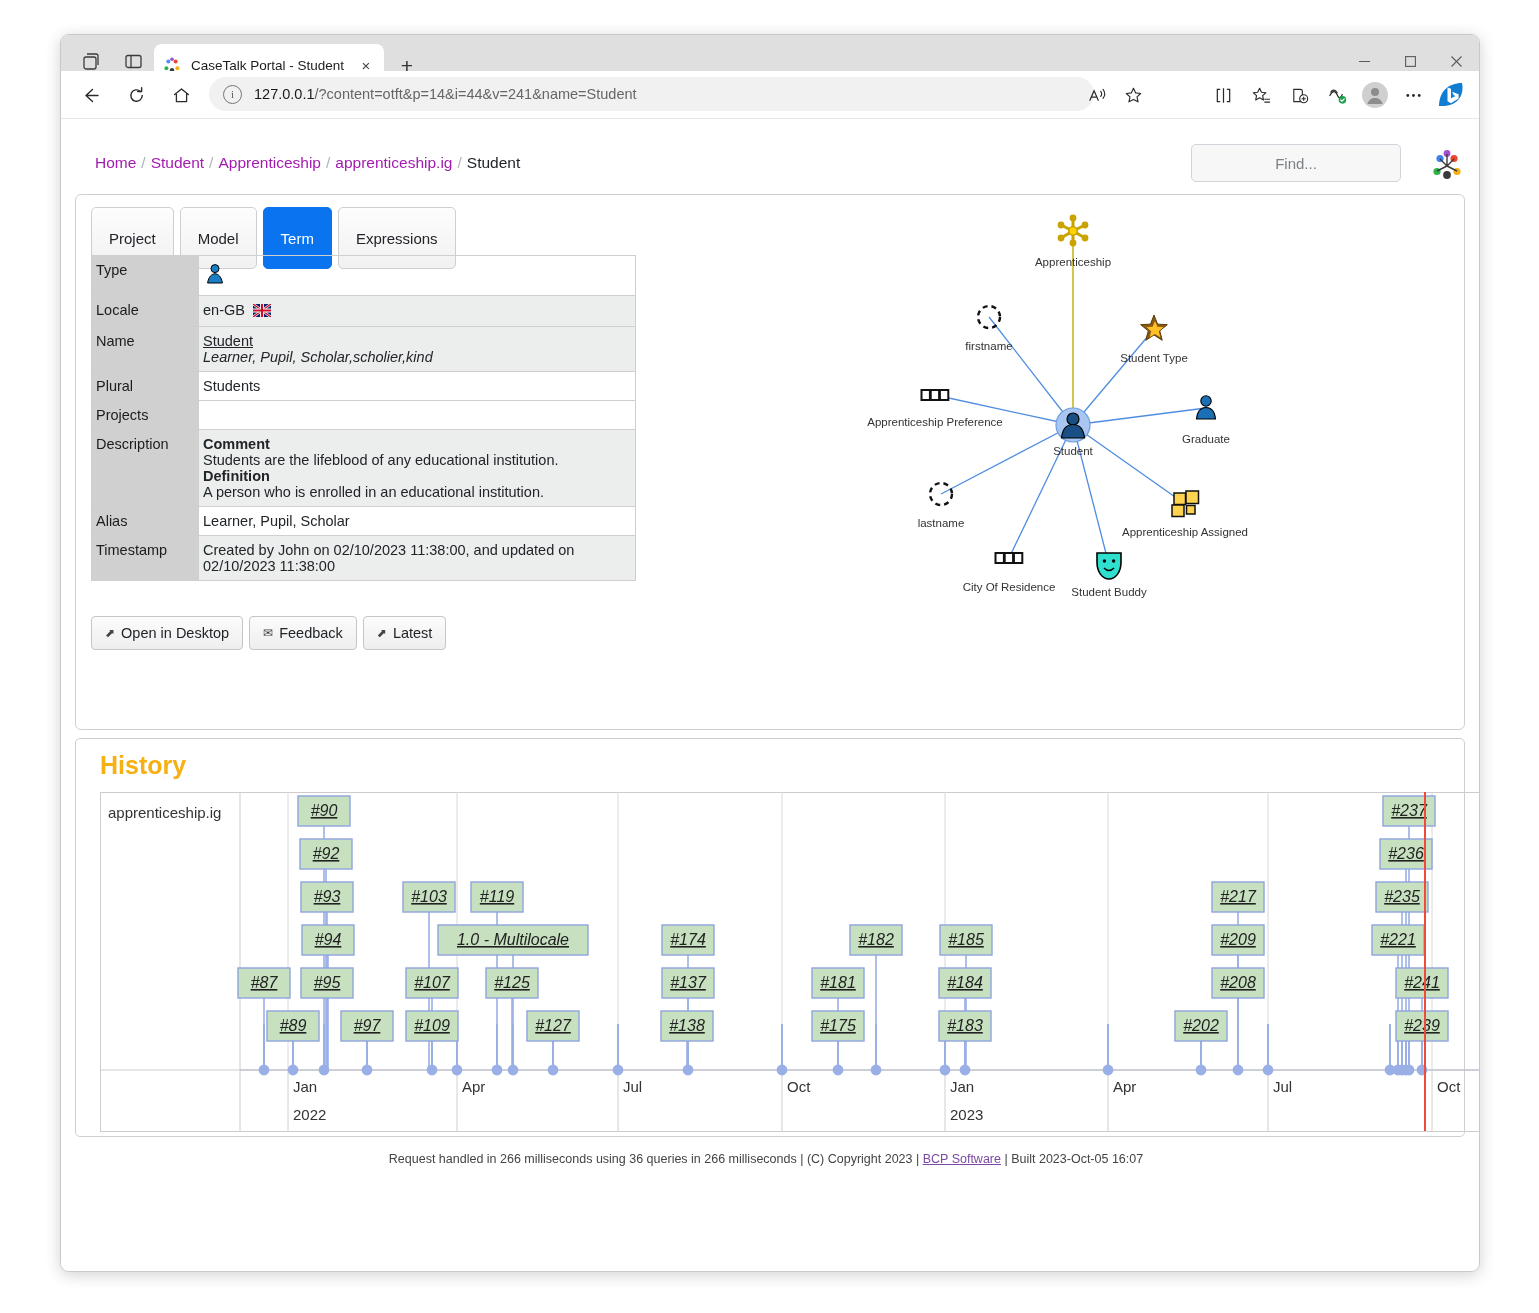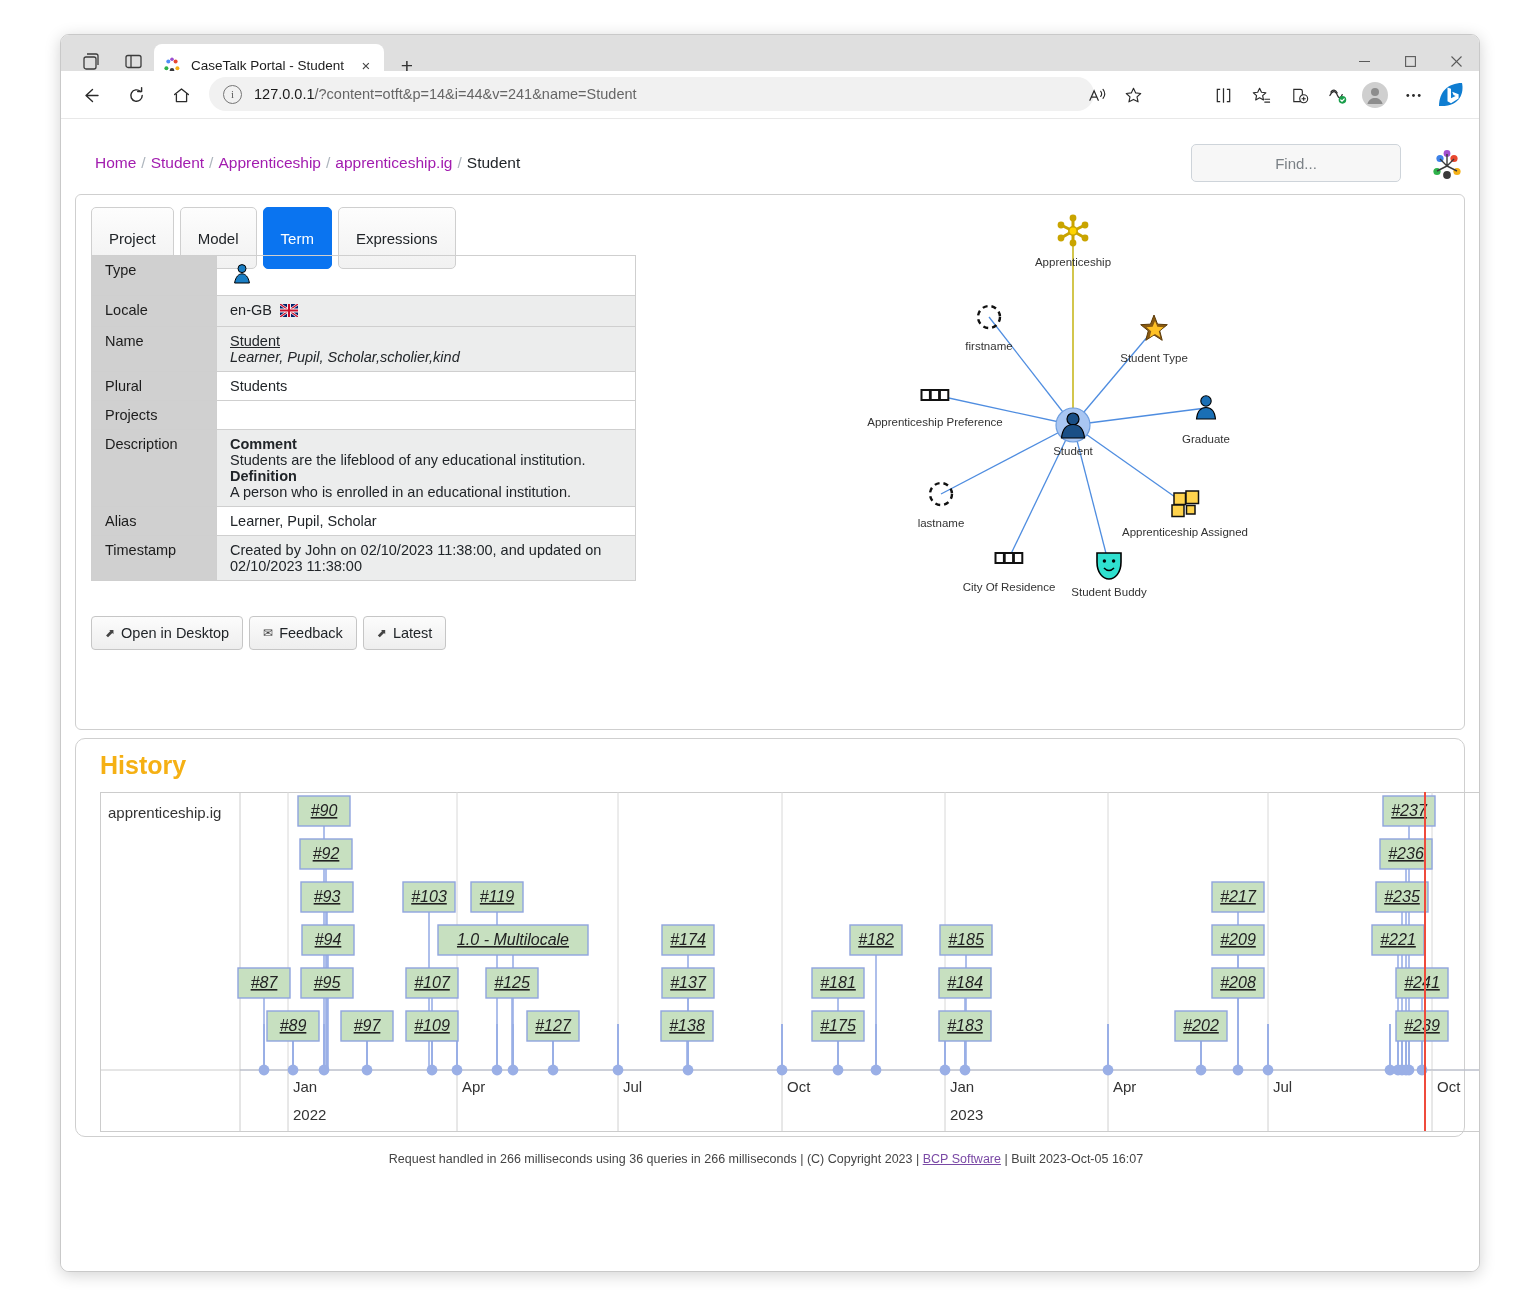--- a/index.html
+++ b/index.html
@@ -54,37 +54,37 @@
         text-align:center;font-size:15px;color:#7b8186;line-height:38px;box-sizing:border-box;}
   .applogo{position:absolute;right:14px;top:14px;width:36px;height:36px;}
 
   .card{position:absolute;left:14px;top:60px;right:14px;height:534px;border:1px solid #cfcfcf;border-radius:6px;background:#fff;}
   .tabs{position:absolute;left:15px;top:12px;display:flex;gap:6px;}
   .ctab{height:36px;padding:12px 17px;display:flex;align-items:center;border:1px solid #cfcfcf;border-radius:5px;
         background:linear-gradient(#fdfdfd,#f1f1f1);font-size:15px;color:#212529;}
   .ctab.active{background:#0a74f0;border-color:#0a74f0;color:#fff;}
 
   table.detail{position:absolute;left:15px;top:60px;width:545px;border-collapse:collapse;font-size:14.5px;color:#212529;}
-  table.detail td{border:1px solid #cfcfcf;padding:6px 13px;vertical-align:top;}
+  table.detail td{border:1px solid #cfcfcf;padding:6px 4px;vertical-align:top;}
   table.detail td.k{width:98px;background:#d0d0d0;font-weight:400;color:#1c1c1c;}
   table.detail tr.alt td.v{background:#eceded;}
   .nm-link{color:#212529;text-decoration:underline;}
   .nm-alias{font-style:italic;color:#212529;}
   .d-head{font-weight:bold;}
 
   .actions{position:absolute;left:15px;top:421px;display:flex;gap:6px;}
   .abtn{height:32px;padding:0 13px;display:flex;align-items:center;gap:6px;border:1px solid #c6c6c6;border-radius:4px;
         background:linear-gradient(#fcfcfc,#eeeeee);font-size:14.5px;color:#212529;}
   .abtn .gl{font-size:12px;color:#444;}
 
   .graph{position:absolute;left:600px;top:8px;right:6px;bottom:6px;overflow:hidden;}
   .graph svg{display:block;}
 
   
-  .histcard{position:absolute;left:14px;top:604px;right:14px;height:397px;border:1px solid #cfcfcf;border-radius:10px;background:#fff;}
+  .histcard{position:absolute;left:14px;top:604px;right:14px;height:397px;border:1px solid #cfcfcf;border-radius:5px;background:#fff;}
   .histtitle{position:absolute;left:24px;top:12px;font-size:25px;color:#f5b014;font-weight:bold;}
   .histbody{position:absolute;left:24px;top:53px;right:24px;bottom:10px;}
   .histbody svg{display:block;}
 
   .footer{position:absolute;left:0;right:8px;top:1018px;text-align:center;font-size:12.5px;color:#444;}
   .footer a{color:#7a49a5;}
 </style>
 </head>
 <body>
 

